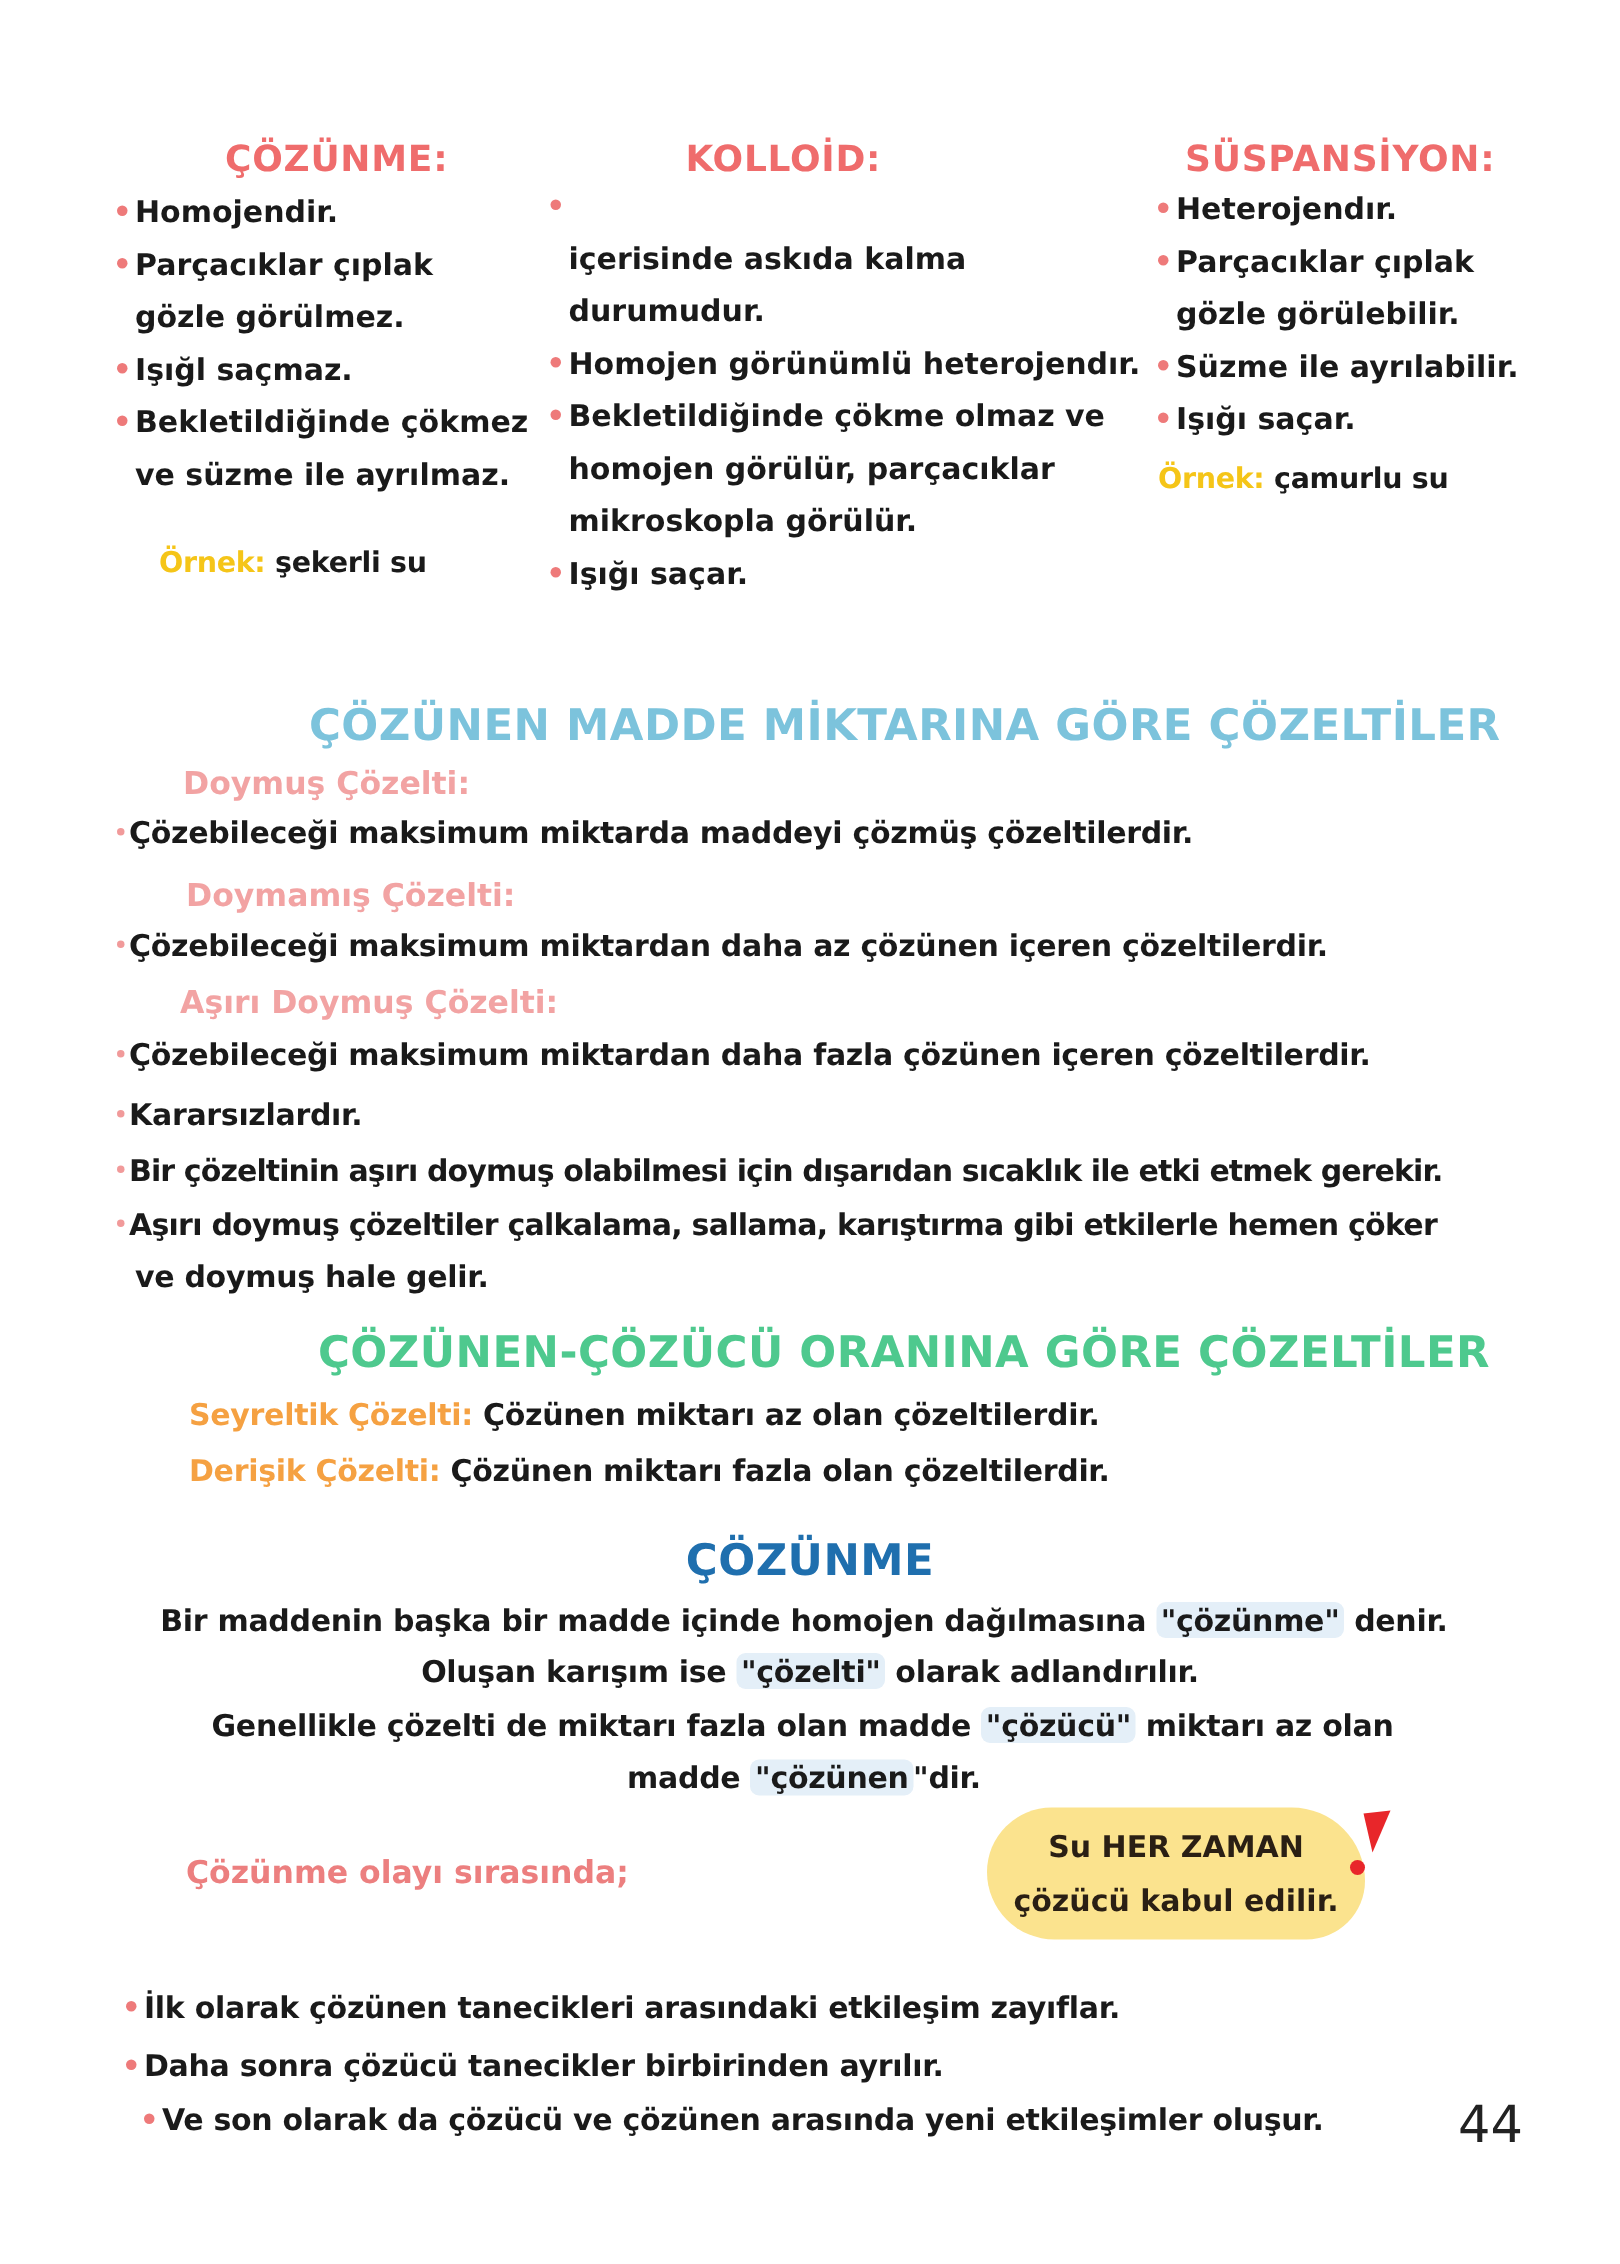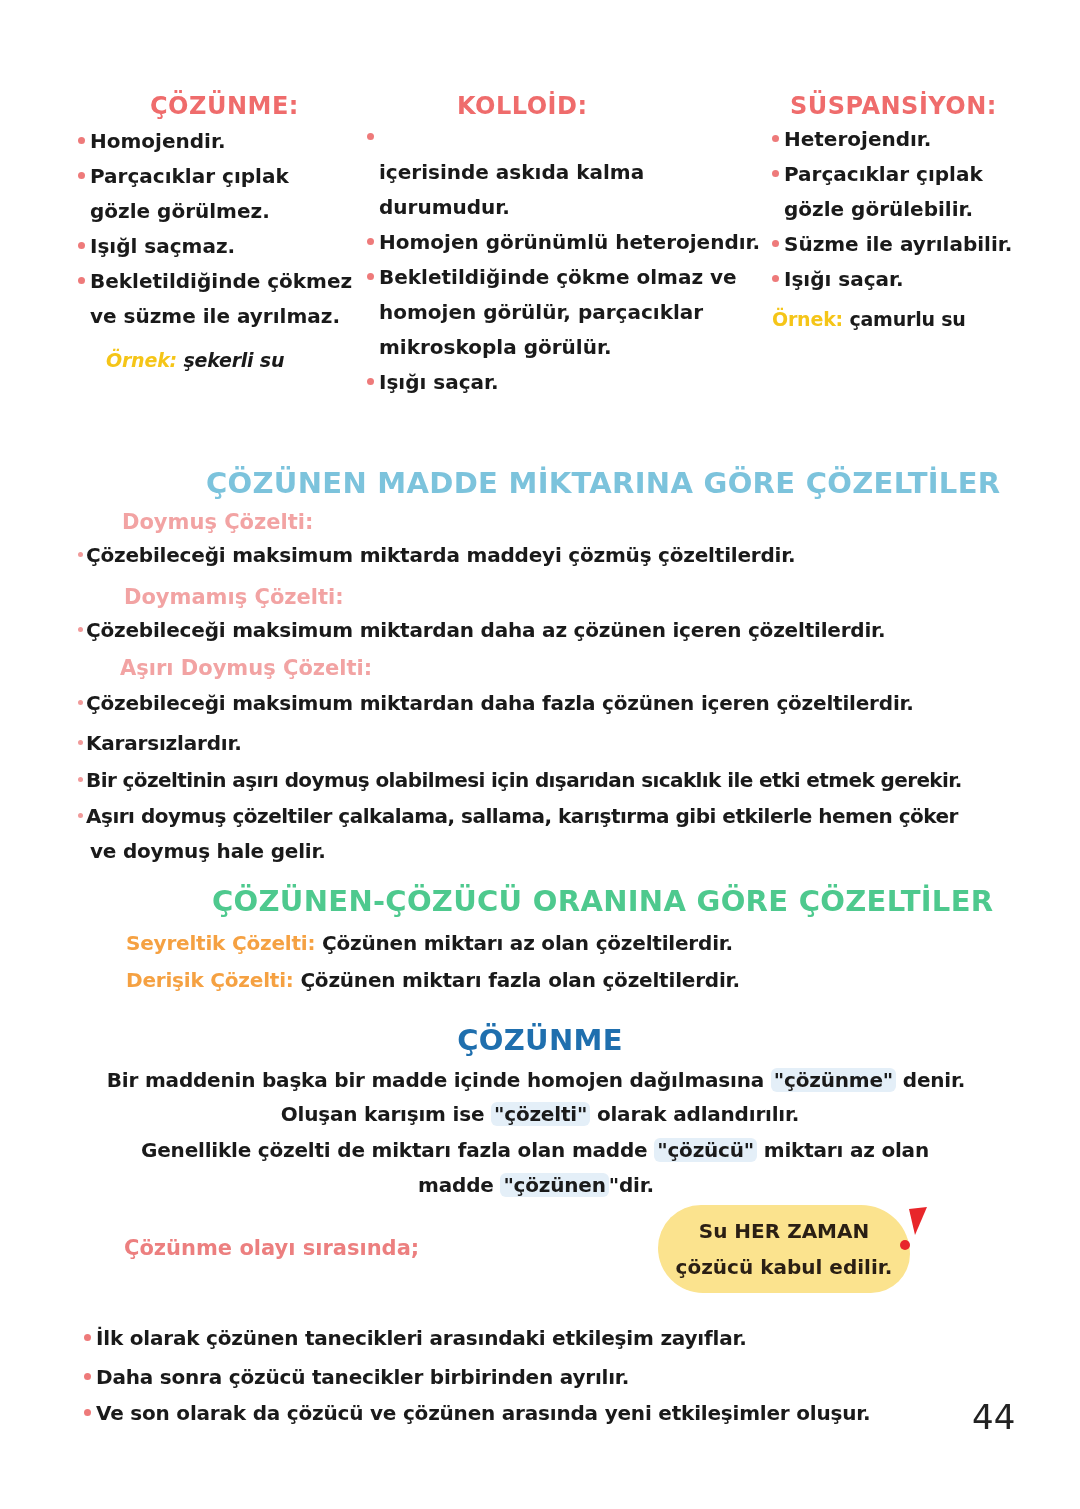--- a/index.html
+++ b/index.html
@@ -34,21 +34,21 @@
 <body>
 
 <div class="col" style="left:78px; top:90px; width:290px;">
   <div class="col-title" style="padding-left:72px;">ÇÖZÜNME:</div>
   <ul style="margin-top:2px;">
     <li><span class="dot"></span><span>Homojendir.</span></li>
     <li><span class="dot"></span><span>Parçacıklar çıplak</span><span class="cont">gözle görülmez.</span></li>
     <li><span class="dot"></span><span>Işığl saçmaz.</span></li>
     <li><span class="dot"></span><span>Bekletildiğinde çökmez</span><span class="cont">ve süzme ile ayrılmaz.</span></li>
   </ul>
-  <div class="txt" style="margin-top:9px; padding-left:28px; font-size:19px;font-style:italic;">
+  <div class="txt" style="margin-top:24px; padding-left:28px; font-size:19px;">
     <span class="example-label">Örnek:</span>
     <span>şekerli su</span>
   </div>
 </div>
 
 <div class="col" style="left:367px; top:90px; width:400px;">
   <div class="col-title" style="padding-left:90px;">KOLLOİD:</div>
   <ul style="margin-top:-2px;">
     <li><span class="dot"></span><span class="cont">içerisinde askıda kalma</span><span class="cont">durumudur.</span></li>
     <li><span class="dot"></span><span>Homojen görünümlü heterojendır.</span></li>
@@ -118,15 +118,15 @@
 </div>
 <svg class="exclaim" width="36" height="50" viewBox="0 0 36 50">
   <path d="M14 4 L32 2 L20 30 Z" fill="#e8262a"></path>
   <circle cx="10" cy="40" r="5" fill="#e8262a"></circle>
 </svg>
 
 <div class="abs sub-title" style="left:124px; top:1233px; color:#ec7f7f;">Çözünme olayı sırasında;</div>
 
 <div class="abs txt" style="left:84px; top:1321px;"><span class="dot"></span><span>İlk olarak çözünen tanecikleri arasındaki etkileşim zayıflar.</span></div>
 <div class="abs txt" style="left:84px; top:1360px;"><span class="dot"></span><span>Daha sonra çözücü tanecikler birbirinden ayrılır.</span></div>
-<div class="abs txt" style="left:84px; top:1396px;"><span class="dot"></span><span>Ve son olarak da çözücü ve çözünen arasında yeni etkileşimler oluşur.</span></div>
+<div class="abs txt" style="left:96px; top:1396px;"><span class="dot"></span><span>Ve son olarak da çözücü ve çözünen arasında yeni etkileşimler oluşur.</span></div>
 
 <div class="page-num">44</div>
 
 </body></html>

